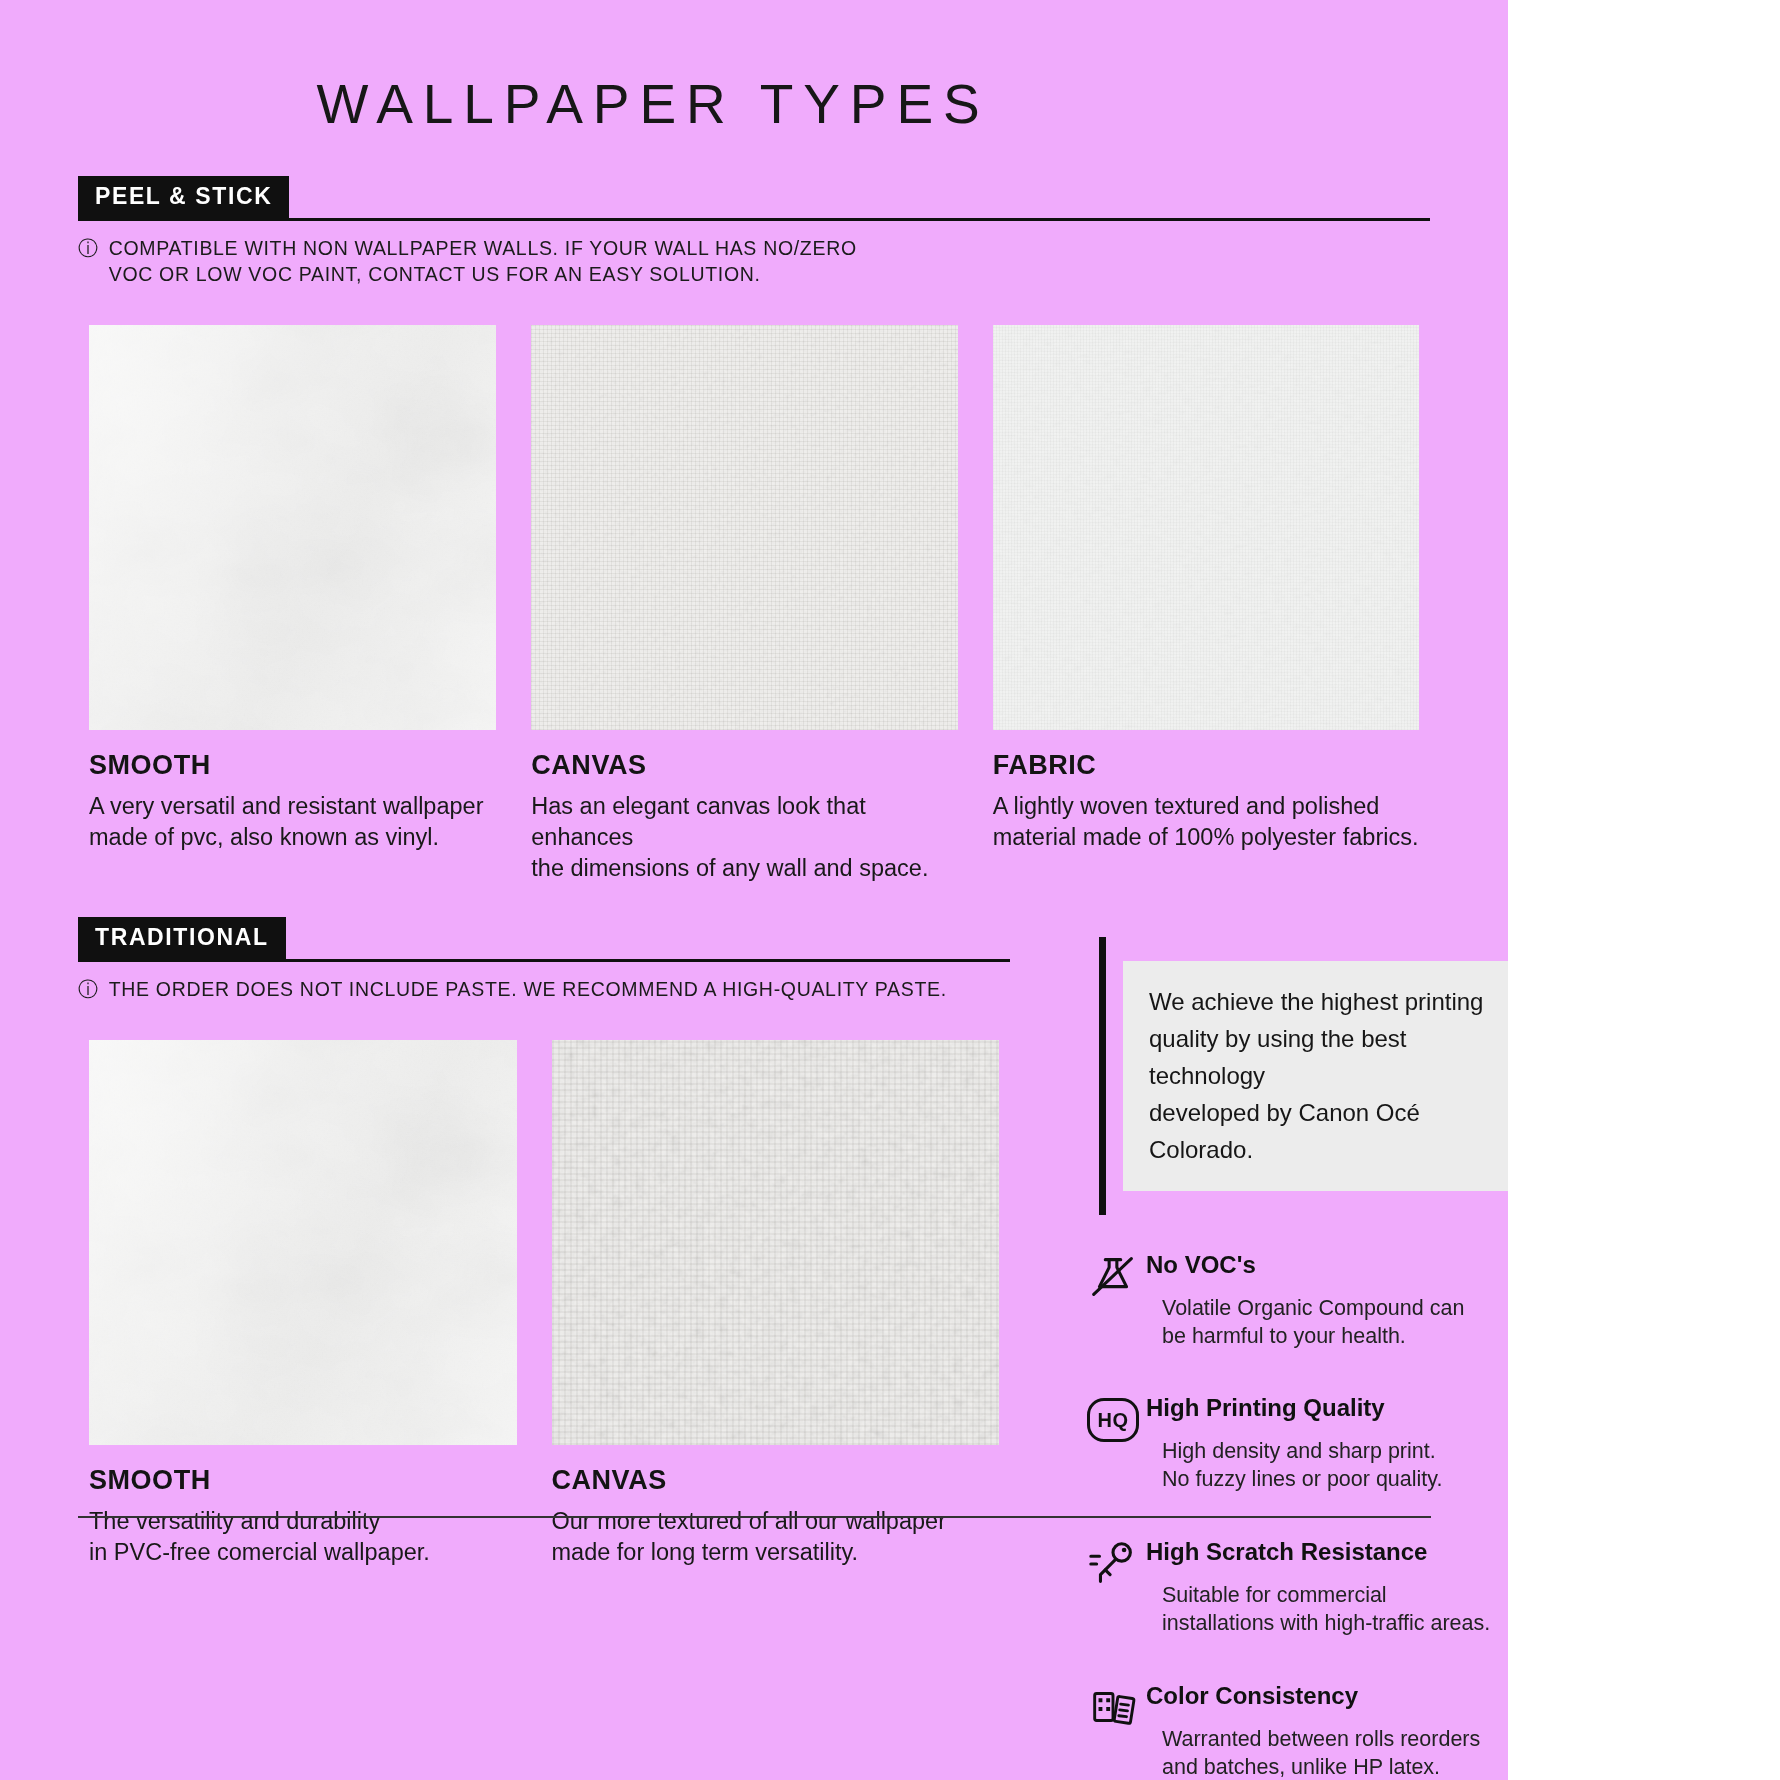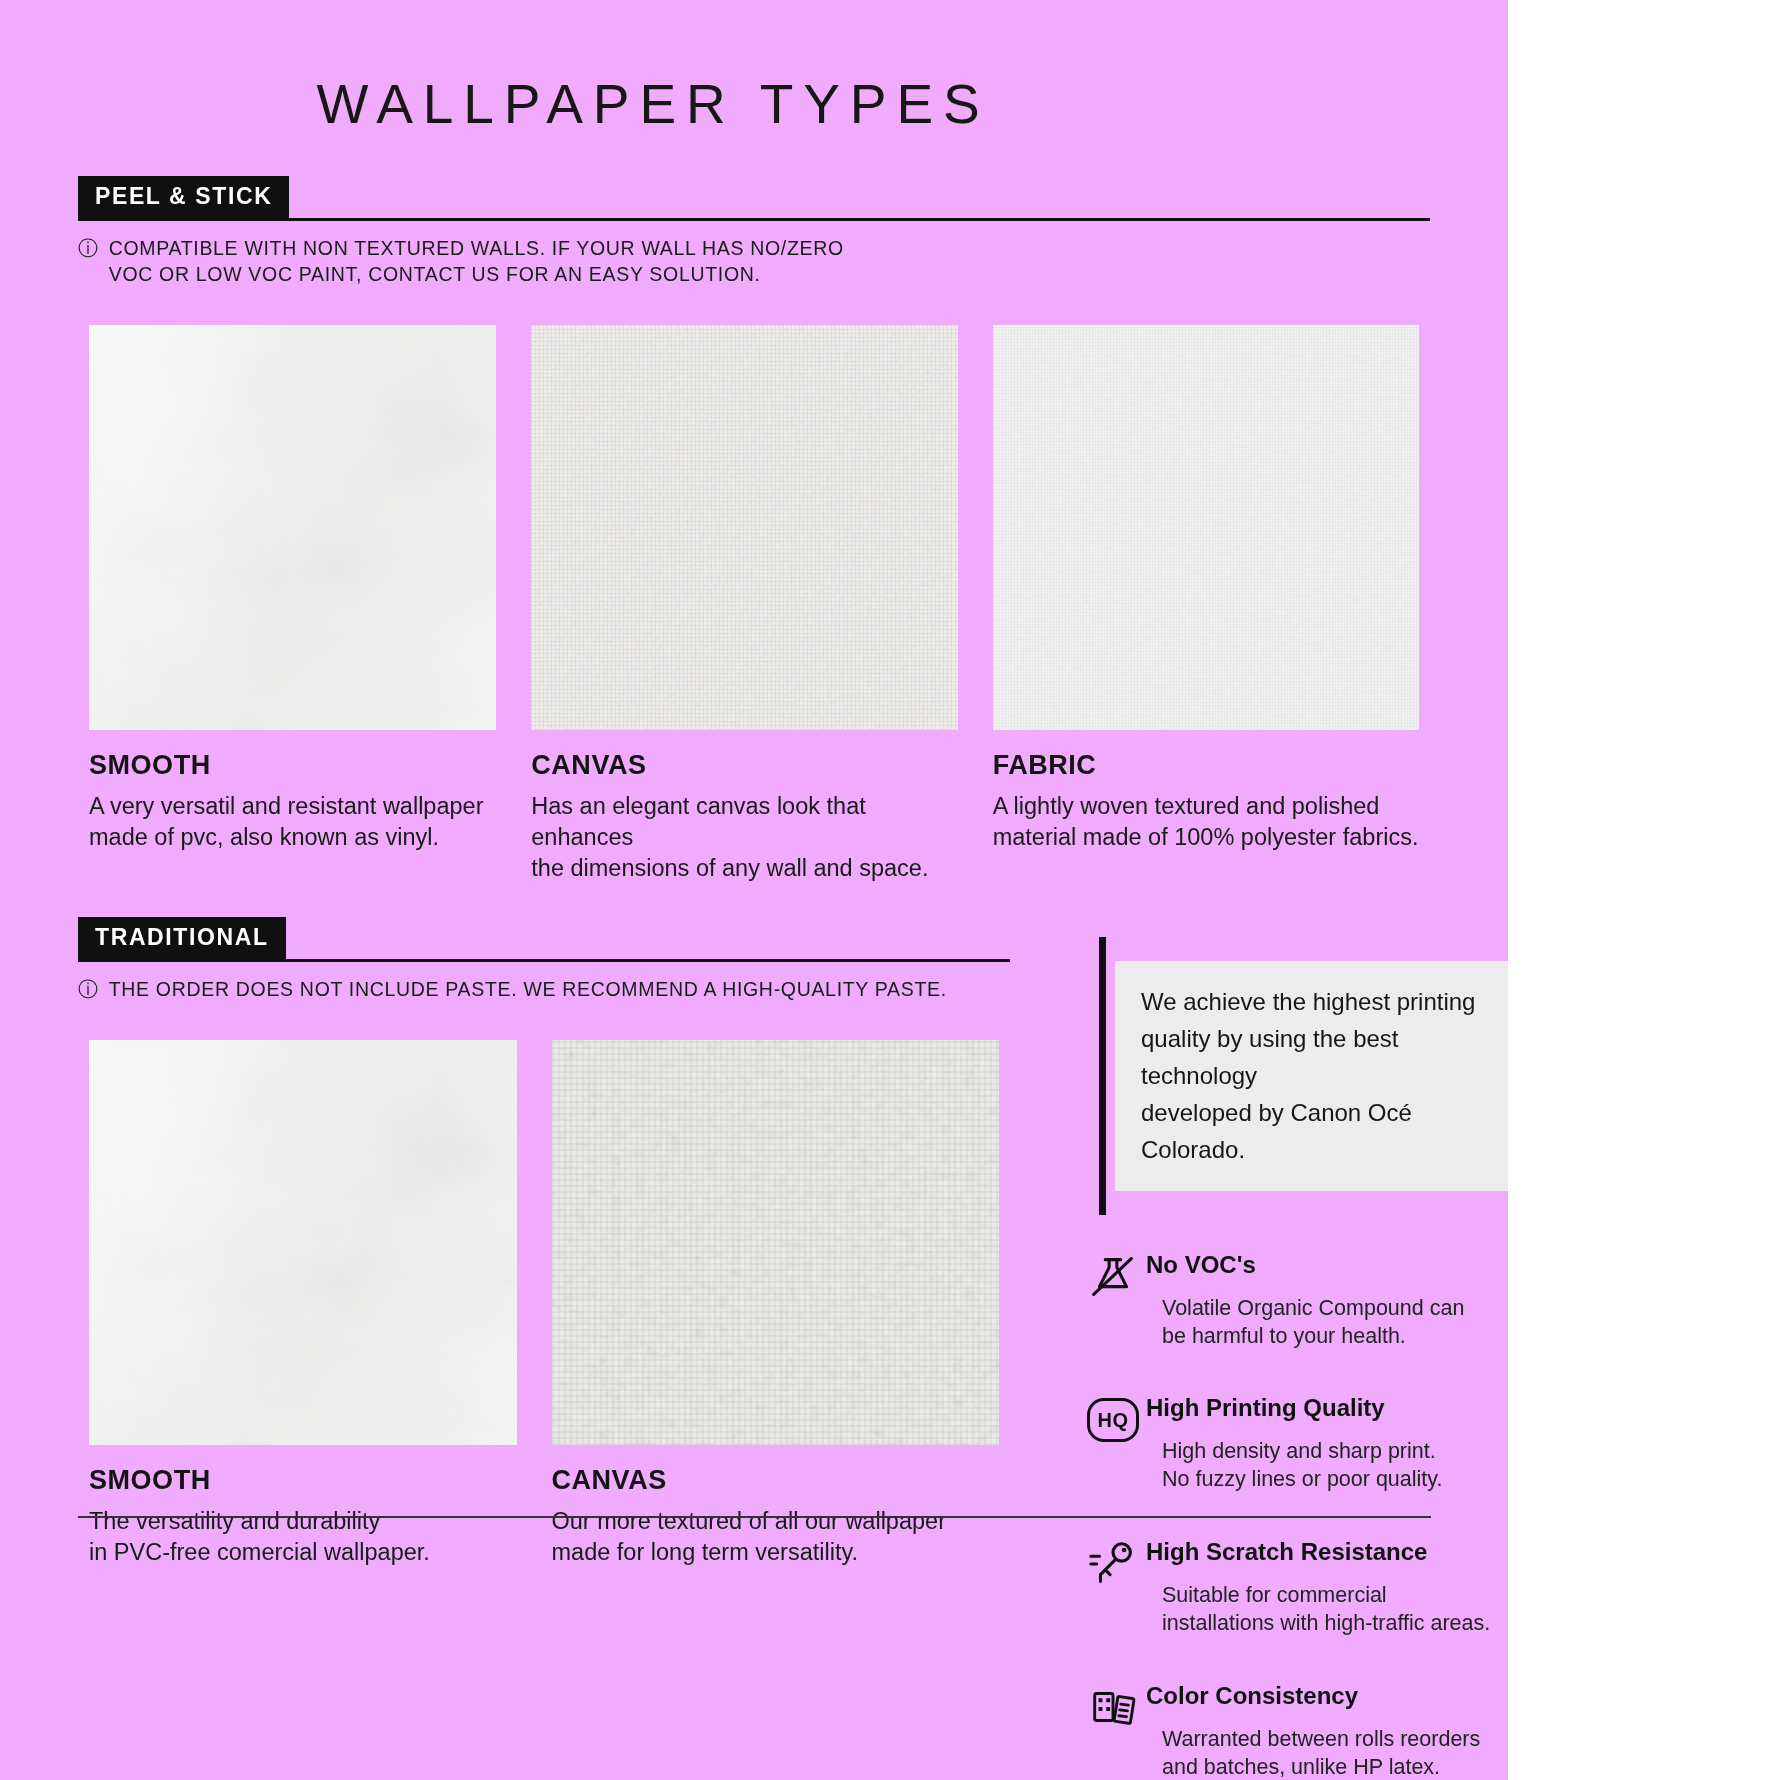--- a/index.html
+++ b/index.html
@@ -72,21 +72,21 @@
 
   .cap-title{font-size:27px;font-weight:600;letter-spacing:0.02em;margin:20px 0 10px;color:#141414;}
   .cap-body{font-size:23.5px;line-height:1.32;margin:0;color:#191919;white-space:pre-line;}
 
   
   .row2{display:flex;gap:45px;margin-top:22px;}
   .left-col{width:932px;flex:none;}
   .right-col{width:469px;flex:none;box-sizing:border-box;padding-top:20px;}
 
   
-  .quality-panel{display:flex;gap:9px;padding-left:44px;}
+  .quality-panel{display:flex;gap:17px;padding-left:44px;}
   .q-bar{width:7px;background:#101010;flex:none;}
   .q-box{background:#ececec;padding:22px 26px;font-size:24px;line-height:1.55;color:#161616;white-space:pre-line;flex:1;}
 
   
   .features{margin-top:34px;display:flex;flex-direction:column;gap:26px;padding-left:30px;}
   .feature{display:flex;gap:5px;align-items:flex-start;}
   .f-icon{width:56px;height:56px;flex:none;display:flex;align-items:center;justify-content:center;}
   .f-title{font-size:24px;font-weight:700;margin:2px 0 7px;color:#111;}
   .f-desc{font-size:21.5px;line-height:1.3;margin:16px;color:#222;white-space:pre-line;}
   .hq-box{
@@ -148,21 +148,21 @@
   <h1 class="title">WALLPAPER TYPES</h1>
 
   <section>
     <div class="sec-header">
       <span class="sec-label">PEEL &amp; STICK</span>
     </div>
 
     <div class="note">
       <span class="info-glyph">ⓘ</span>
       <div class="note-text">
-        <div>COMPATIBLE WITH NON TEXTURED WALLS. IF YOUR WALL HAS NO/ZERO</div>
+        <div>COMPATIBLE WITH NON WALLPAPER WALLS. IF YOUR WALL HAS NO/ZERO</div>
         <div>VOC OR LOW VOC PAINT, CONTACT US FOR AN EASY SOLUTION.</div>
       </div>
     </div>
 
     <div class="swatch-row">
 
       <figure class="card w1">
         <div class="swatch tex-smooth">
           <svg class="texfill" aria-hidden="true">
             <rect width="100%" height="100%" filter="url(#tex-smooth-f)"></rect>

